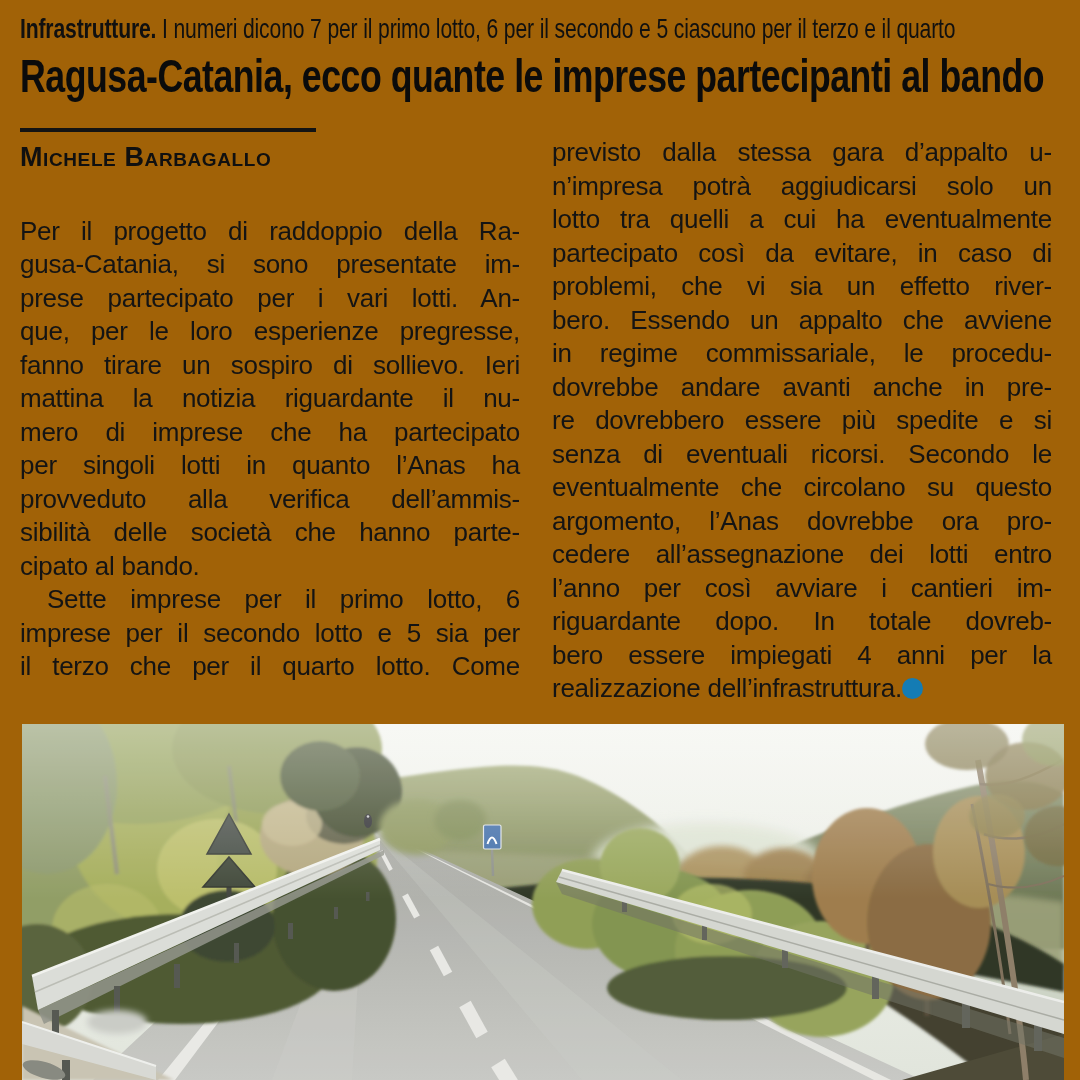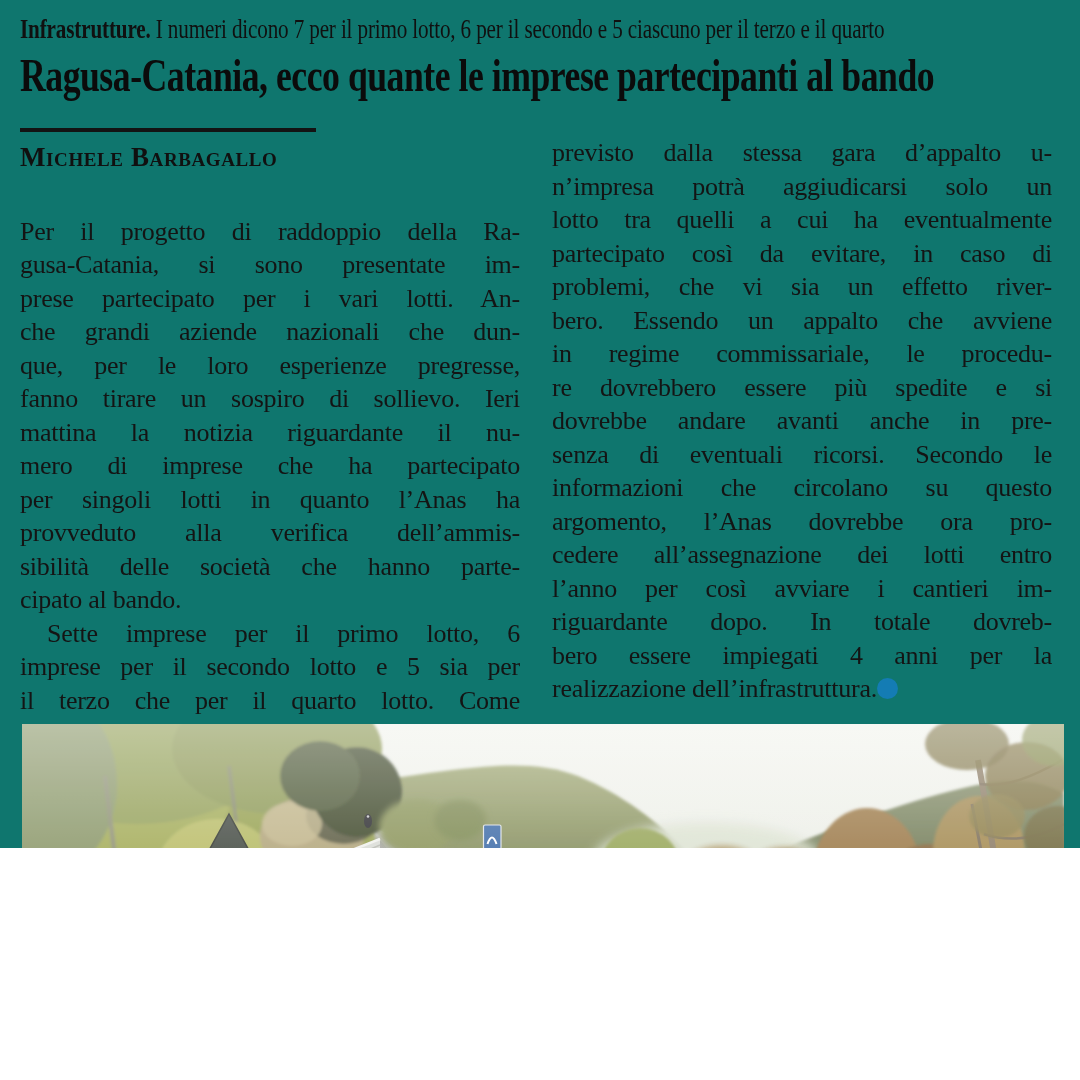--- a/index.html
+++ b/index.html
@@ -1,18 +1,18 @@
 <!DOCTYPE html>
 <html style="--accent: #147cb4;"><head>
 <meta charset="utf-8">
 <style>
   html,body { margin:0; padding:0; background:#ffffff; }
   .page {
-    position:relative; width:1080px; height:848px; background:#0f766e;
-    overflow:hidden; font-family:Liberation Serif, serif;
+    position:relative; width:1080px; height:1080px; background:#a16207;
+    overflow:hidden; font-family:Liberation Sans, sans-serif;
     color:#161616;
   }
   
   .kicker {
     position:absolute; top:13px; left:20px; margin:0; width:140%;
     font-size:28px; line-height:32px; white-space:nowrap;
     transform:scaleX(.755); transform-origin:0 0;
     letter-spacing:-.2px; color:#101010;
   }
   .kicker .tag { font-weight:700; }
@@ -50,21 +50,20 @@
   <div class="columns">
     <div class="col">
       <div class="byline-wrap">
         <div class="byline-rule"></div>
         <p class="byline">Michele Barbagallo</p>
       </div>
       <div>
           <div class="line just"><span>Per il progetto di raddoppio della Ra-</span></div>
           <div class="line just"><span>gusa-Catania, si sono presentate im-</span></div>
           <div class="line just"><span>prese partecipato per i vari lotti. An-</span></div>
-          <div class="line just"><span>che grandi aziende nazionali che dun-</span></div>
           <div class="line just"><span>que, per le loro esperienze pregresse,</span></div>
           <div class="line just"><span>fanno tirare un sospiro di sollievo. Ieri</span></div>
           <div class="line just"><span>mattina la notizia riguardante il nu-</span></div>
           <div class="line just"><span>mero di imprese che ha partecipato</span></div>
           <div class="line just"><span>per singoli lotti in quanto l’Anas ha</span></div>
           <div class="line just"><span>provveduto alla verifica dell’ammis-</span></div>
           <div class="line just"><span>sibilità delle società che hanno parte-</span></div>
           <div class="line"><span>cipato al bando.</span></div>
           <div class="line just indent"><span>Sette imprese per il primo lotto, 6</span></div>
           <div class="line just"><span>imprese per il secondo lotto e 5 sia per</span></div>
@@ -73,24 +72,24 @@
     </div>
     <div class="col col2-pad">
       <div>
           <div class="line just"><span>previsto dalla stessa gara d’appalto u-</span></div>
           <div class="line just"><span>n’impresa potrà aggiudicarsi solo un</span></div>
           <div class="line just"><span>lotto tra quelli a cui ha eventualmente</span></div>
           <div class="line just"><span>partecipato così da evitare, in caso di</span></div>
           <div class="line just"><span>problemi, che vi sia un effetto river-</span></div>
           <div class="line just"><span>bero. Essendo un appalto che avviene</span></div>
           <div class="line just"><span>in regime commissariale, le procedu-</span></div>
+          <div class="line just"><span>dovrebbe andare avanti anche in pre-</span></div>
           <div class="line just"><span>re dovrebbero essere più spedite e si</span></div>
-          <div class="line just"><span>dovrebbe andare avanti anche in pre-</span></div>
           <div class="line just"><span>senza di eventuali ricorsi. Secondo le</span></div>
-          <div class="line just"><span>informazioni che circolano su questo</span></div>
+          <div class="line just"><span>eventualmente che circolano su questo</span></div>
           <div class="line just"><span>argomento, l’Anas dovrebbe ora pro-</span></div>
           <div class="line just"><span>cedere all’assegnazione dei lotti entro</span></div>
           <div class="line just"><span>l’anno per così avviare i cantieri im-</span></div>
           <div class="line just"><span>riguardante dopo. In totale dovreb-</span></div>
           <div class="line just"><span>bero essere impiegati 4 anni per la</span></div>
           <div class="line dotline">
             <span>realizzazione dell’infrastruttura.</span>
             <span class="enddot"></span>
           </div>
         </div>

